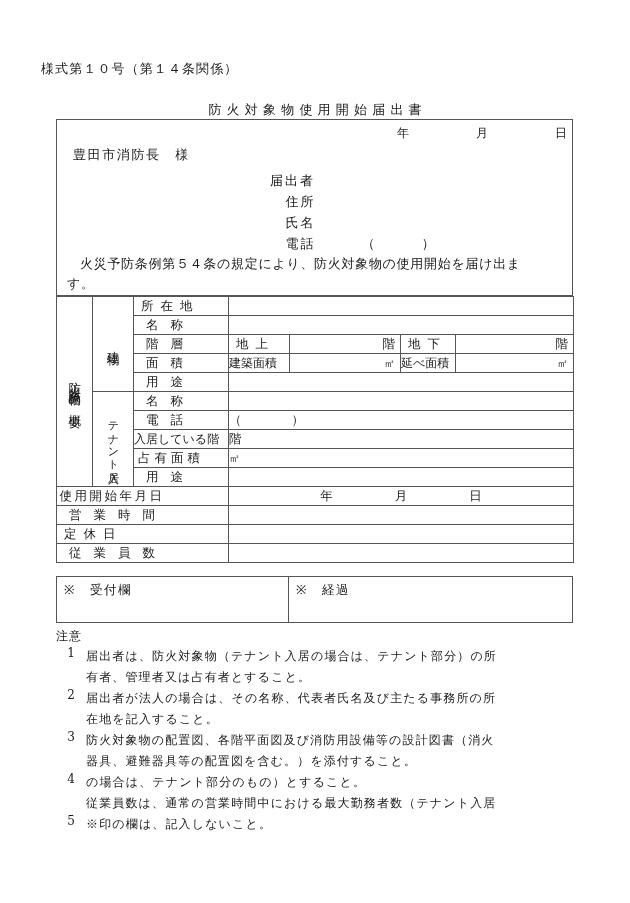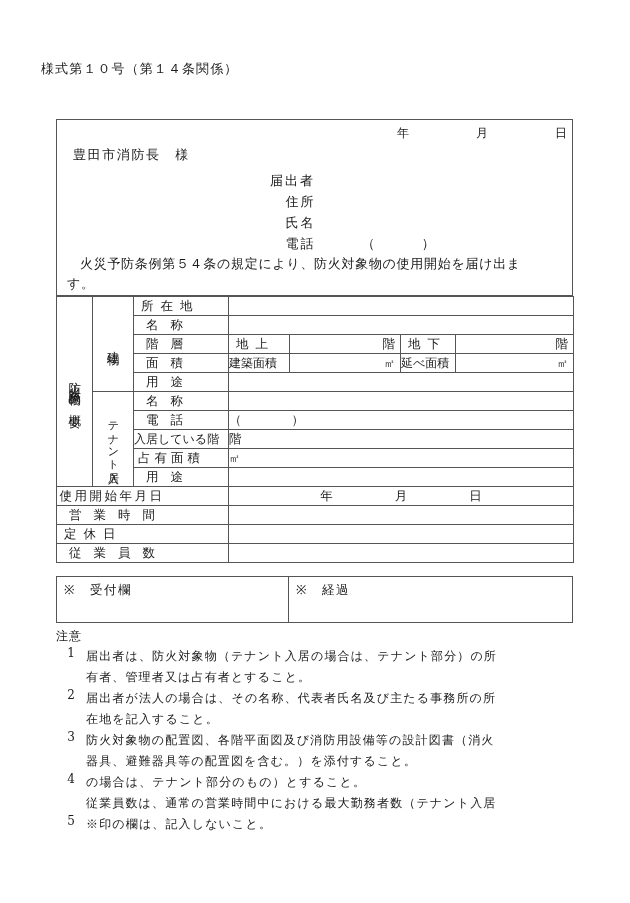--- a/index.html
+++ b/index.html
@@ -242,20 +242,21 @@
   .notice-text .ln.l2 { letter-spacing: 1.15px; }
   .notice-item.n5 .notice-text .ln { letter-spacing: 1.15px; }
 </style>
 </head>
 <body>
 
 <div class="page">
 
   <div class="form-number">様式第１０号（第１４条関係）</div>
 
+  <div class="doc-title">防火対象物使用開始届出書</div>
 
   <div class="box-upper">
 
     <div class="date-line">
       <span>年</span>
       <span>月</span>
       <span>日</span>
     </div>
 
     <div class="addressee">豊田市消防長　様</div>

